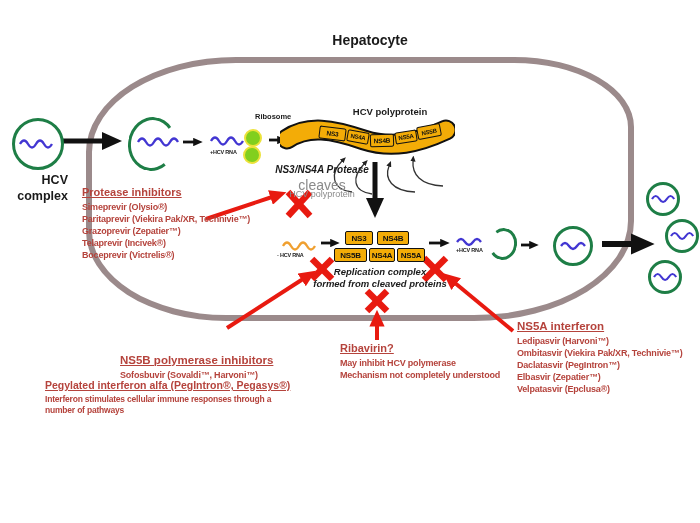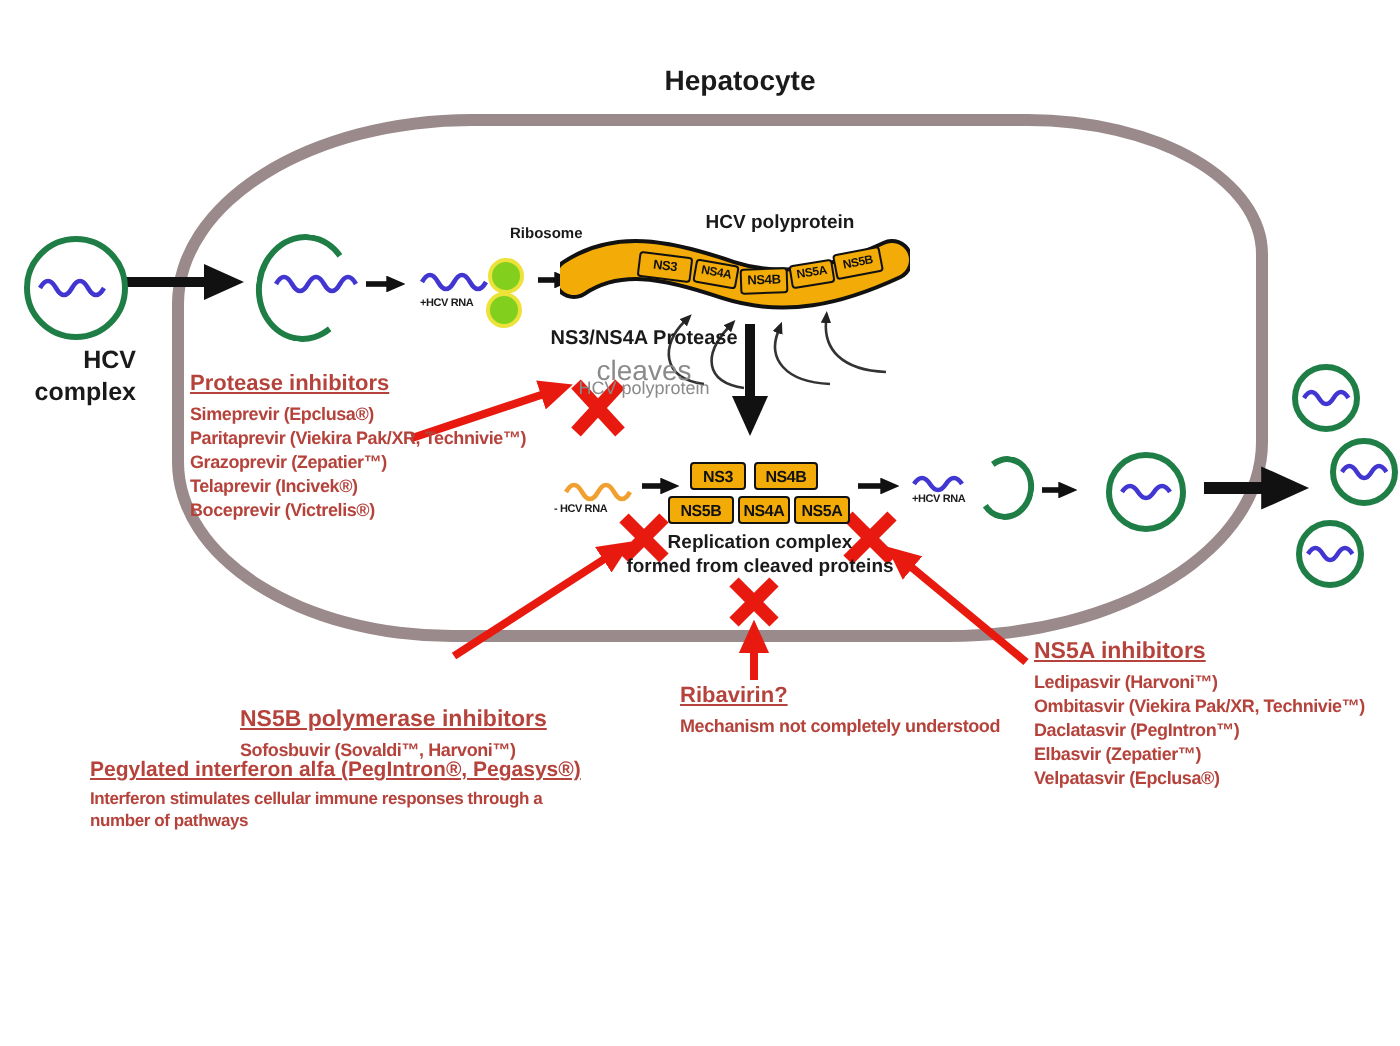--- a/index.html
+++ b/index.html
@@ -6,21 +6,21 @@
     --membrane:#9b8a8b; --dark-red:#b5433c; --bright-red:#e81a10;
     --gold:#f3ac07; --green:#1e7e46; --blue-rna:#4236d2; --orange-rna:#f0a030;
     --gray-text:#8a8a8a; --ink:#1a1a1a; --ribosome-green:#82cf1e; --ribosome-yellow:#ece23a;
   }
   html,body{margin:0;padding:0;background:#fff;}
   #stage{position:relative;width:700px;height:451px;background:#fff;overflow:hidden;
          font-family:"Liberation Sans","DejaVu Sans",sans-serif;color:var(--ink);}
   .abs{position:absolute;}
   .bold{font-weight:bold;}
   .center{text-align:center;}
-  .nowrap{white-space:nowrap;}
+  .nowrap{white-space:nowrap;font-style:italic;}
   #membrane{left:86px;top:57px;width:548px;height:264px;box-sizing:border-box;
             border:6px solid var(--membrane);
             border-radius:150px 120px 160px 140px / 95px 70px 100px 90px;}
   .virion{box-sizing:border-box;border:3px solid var(--green);border-radius:50%;}
   .capsid{box-sizing:border-box;border-radius:50%;}
   .gbox{box-sizing:border-box;background:var(--gold);border:1.6px solid #111;border-radius:2px;
         display:flex;align-items:center;justify-content:center;font-weight:bold;color:#111;}
   .repl-box{font-size:8px;letter-spacing:-0.2px;}
   .seg-box{position:absolute;font-size:6.5px;letter-spacing:-0.2px;}
   .drug-block{color:var(--dark-red);font-weight:bold;}
@@ -147,41 +147,42 @@
 
   <div class="abs tiny-label" style="left:456px;top:247px;">+HCV RNA</div>
   <div class="abs capsid" style="left:489px;top:228px;width:28px;height:32px;border:3px solid var(--green);border-left-color:transparent;transform:rotate(10deg);"></div>
 
   <div class="abs virion" style="left:553px;top:226px;width:40px;height:40px;"></div>
 
   <div class="abs virion" style="left:646px;top:182px;width:34px;height:34px;"></div>
   <div class="abs virion" style="left:665px;top:219px;width:34px;height:34px;"></div>
   <div class="abs virion" style="left:648px;top:260px;width:34px;height:34px;"></div>
 
-  <div class="abs drug-block" style="left:95px;top:186px;">
+  <div class="abs drug-block" style="left:82px;top:186px;">
     <div class="drug-heading">Protease inhibitors</div>
-    <div class="drug-item">Simeprevir (Epclusa®)</div>
+    <div class="drug-item">Simeprevir (Olysio®)</div>
     <div class="drug-item">Paritaprevir (Viekira Pak/XR, Technivie™)</div>
     <div class="drug-item">Grazoprevir (Zepatier™)</div>
     <div class="drug-item">Telaprevir (Incivek®)</div>
     <div class="drug-item">Boceprevir (Victrelis®)</div>
   </div>
 
   <div class="abs drug-block" style="left:120px;top:326px;margin-top:28px;">
     <div class="drug-heading" style="font-size:11.5px;">NS5B polymerase inhibitors</div>
     <div class="drug-item">Sofosbuvir (Sovaldi™, Harvoni™)</div>
   </div>
 
   <div class="abs drug-block" style="left:340px;top:342px;">
     <div class="drug-heading">Ribavirin?</div>
+    <div class="drug-item">May inhibit HCV polymerase</div>
     <div class="drug-item">Mechanism not completely understood</div>
   </div>
 
   <div class="abs drug-block" style="left:517px;top:320px;">
-    <div class="drug-heading" style="font-size:11.5px;">NS5A inhibitors</div>
+    <div class="drug-heading" style="font-size:11.5px;">NS5A interferon</div>
     <div class="drug-item">Ledipasvir (Harvoni™)</div>
     <div class="drug-item">Ombitasvir (Viekira Pak/XR, Technivie™)</div>
     <div class="drug-item">Daclatasvir (PegIntron™)</div>
     <div class="drug-item">Elbasvir (Zepatier™)</div>
     <div class="drug-item">Velpatasvir (Epclusa®)</div>
   </div>
 
   <div class="abs drug-block" style="left:45px;top:379px;">
     <div class="drug-heading" style="font-size:10.5px;">Pegylated interferon alfa (PegIntron®, Pegasys®)</div>
     <div class="drug-item" style="font-size:8.5px;line-height:11px;">Interferon stimulates cellular immune responses through a</div>

